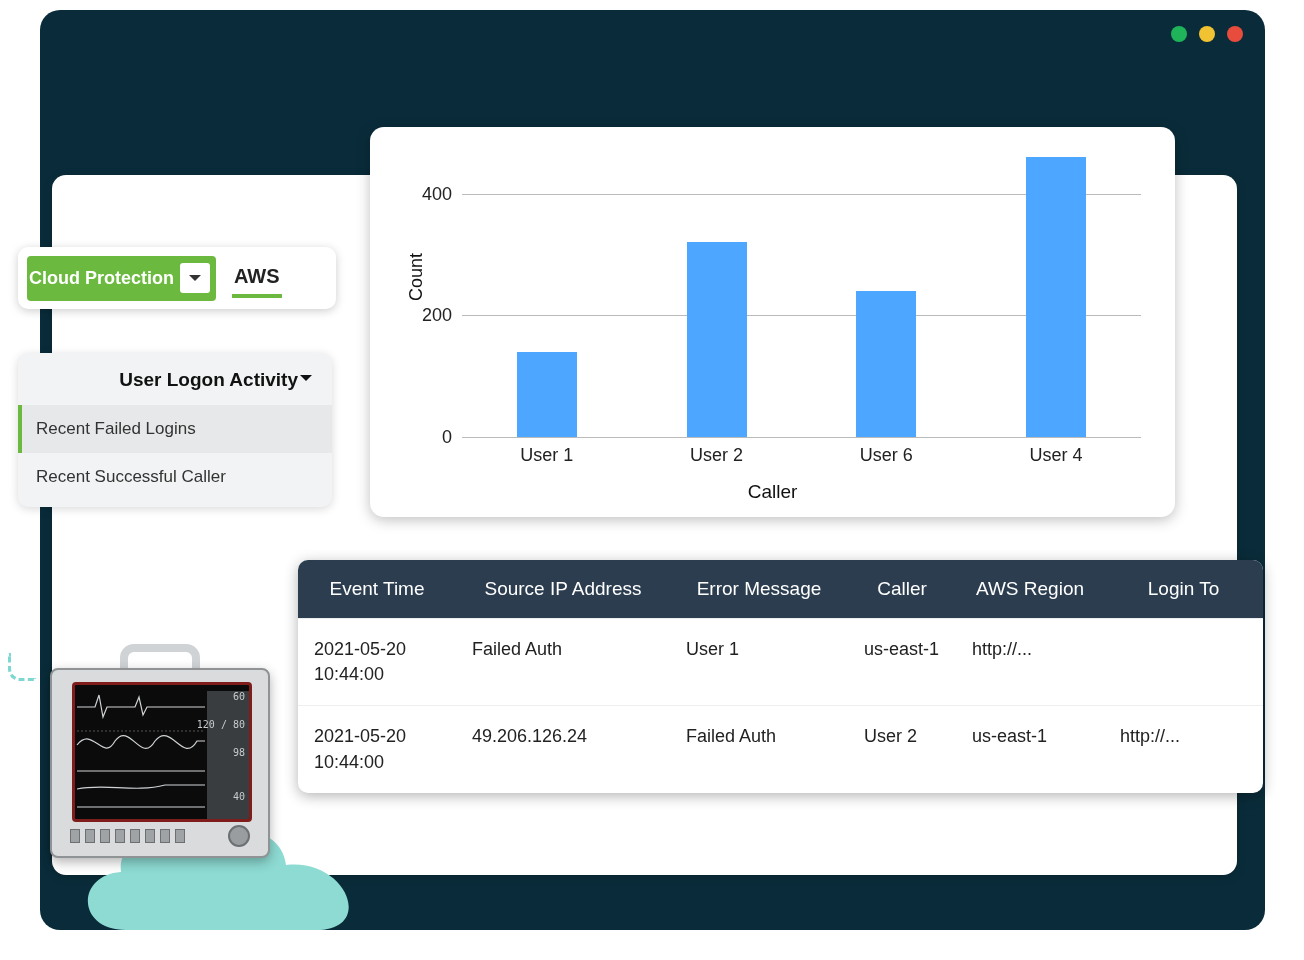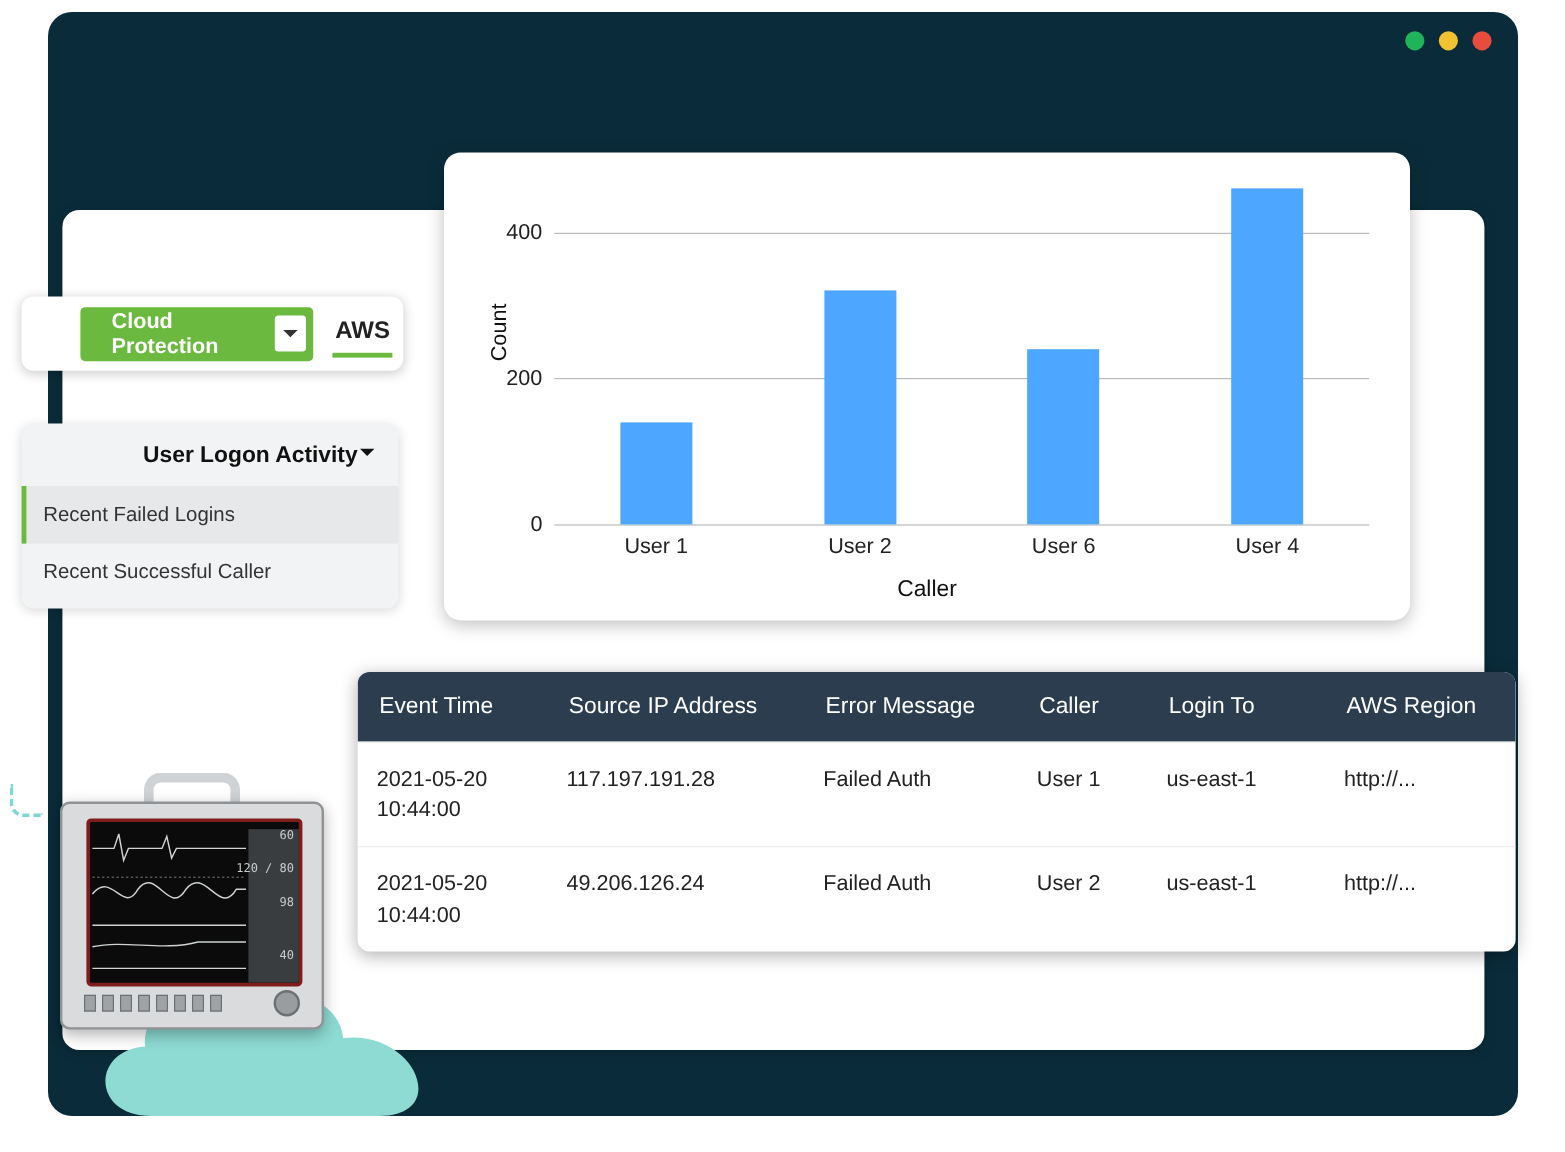--- a/index.html
+++ b/index.html
@@ -31,21 +31,21 @@
   }
 
   
   .pill-card{
     position:absolute;left:18px;top:247px;width:318px;height:62px;background:#fff;
     border-radius:10px;display:flex;align-items:center;gap:16px;padding:9px;
     box-shadow:0 2px 10px rgba(0,0,0,.2);z-index:30;
   }
   .pill-green{
     display:flex;align-items:center;background:var(--green);color:#fff;
-    height:45px;border-radius:4px;padding:0 6px 0 26px;font-weight:700;font-size:18px;gap:6px;margin-left:40px;
+    height:45px;border-radius:4px;padding:0 6px 0 2px;font-weight:700;font-size:18px;gap:6px;
   }
   .pill-chevron-box{
     width:30px;height:30px;background:#fff;border-radius:3px;display:flex;
     align-items:center;justify-content:center;
   }
   .pill-chevron-box svg{width:16px;height:16px;fill:#333;}
   .aws-label{
     font-weight:800;font-size:20px;color:#222;padding:6px 2px;
     border-bottom:4px solid var(--green);
   }
@@ -82,21 +82,21 @@
 
   
   .table-card{
     position:absolute;left:298px;top:560px;width:965px;background:#fff;
     border-radius:10px;box-shadow:0 3px 14px rgba(0,0,0,.3);overflow:hidden;z-index:40;
   }
   .thead{
     display:grid;grid-template-columns:158px 214px 178px 108px 148px 1fr;
     background:var(--header-row);color:#fff;font-size:19px;
   }
-  .thead div{padding:18px 18px;}
+  .thead div{padding:18px 18px;text-align:center;}
   .trow{
     display:grid;grid-template-columns:158px 214px 178px 108px 148px 1fr;
     font-size:18px;color:#222;border-top:1px solid #eee;
   }
   .trow > div{padding:18px 16px;line-height:1.4;}
 
   
   .cloud-blob{
     position:absolute;left:66px;top:780px;width:330px;height:160px;z-index:35;
   }
@@ -197,27 +197,26 @@
     </div>
   <div class="x-axis-label">Caller</div>
 </div>
 
 <div class="table-card">
   <div class="thead" id="thead">
       <div>Event Time</div>
       <div>Source IP Address</div>
       <div>Error Message</div>
       <div>Caller</div>
+      <div>AWS Region</div>
       <div>Login To</div>
-      <div>AWS Region</div>
     </div>
   <div id="tbody">
       <div class="trow">
         <div>2021-05-20 10:44:00</div>
-        <div>117.197.191.28</div>
         <div>Failed Auth</div>
         <div>User 1</div>
         <div>us-east-1</div>
         <div>http://...</div>
       </div>
       <div class="trow">
         <div>2021-05-20 10:44:00</div>
         <div>49.206.126.24</div>
         <div>Failed Auth</div>
         <div>User 2</div>

